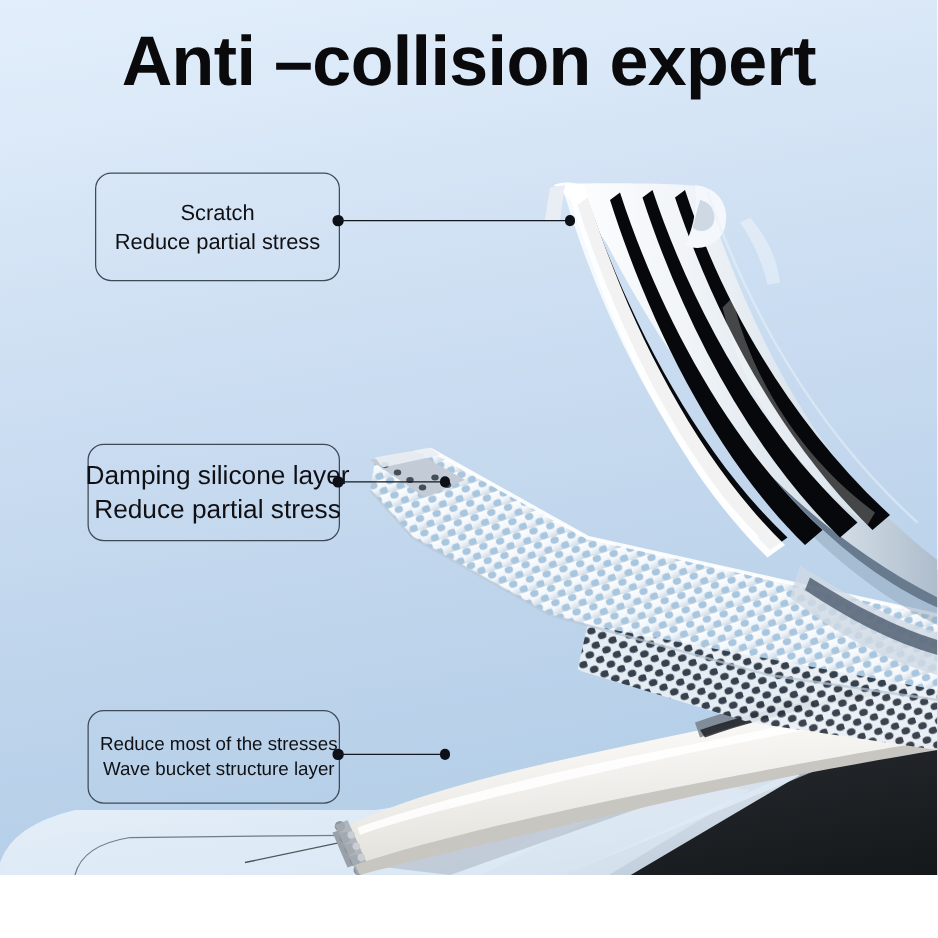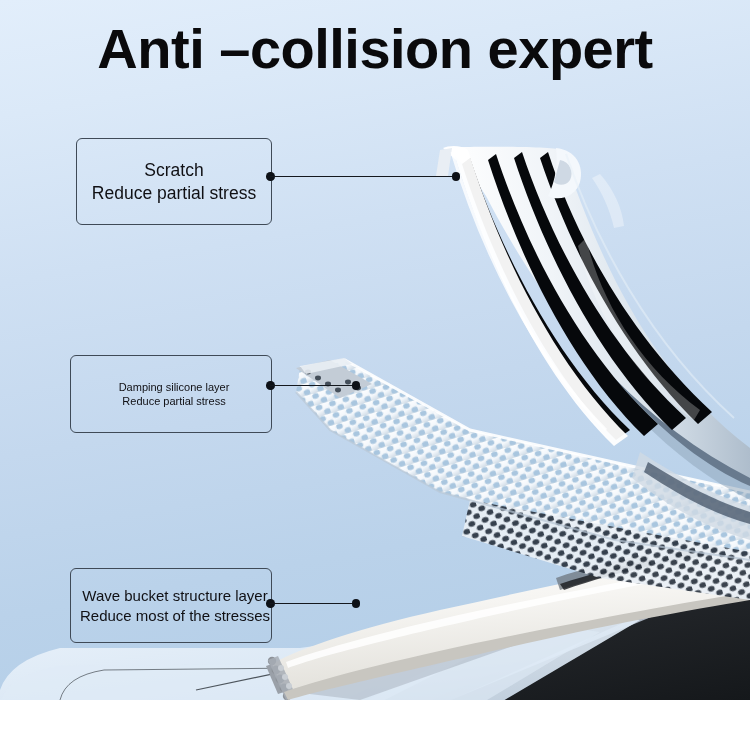--- a/index.html
+++ b/index.html
@@ -44,34 +44,34 @@
     left: 0; top: 0;
     width: 750px; height: 750px;
     pointer-events: none;
   }
 
   
   .callout {
     position: absolute;
     box-sizing: border-box;
     border: 1.3px solid #3f4a57;
-    border-radius: 6px;
+    border-radius: 13px;
     background: transparent;
     display: flex;
     align-items: center;
     justify-content: center;
     color: #101014;
     text-align: center;
     line-height: 1.30;
     white-space: nowrap;
   }
   .callout .lines { padding: 0 4px; }
 
   #callout-1 { left: 76px;  top: 138px; width: 196px; height: 87px; font-size: 17.5px; }
-  #callout-2 { left: 70px;  top: 355px; width: 202px; height: 78px; font-size: 11px; }
+  #callout-2 { left: 70px;  top: 355px; width: 202px; height: 78px; font-size: 21px; }
   #callout-3 { left: 70px;  top: 568px; width: 202px; height: 75px; font-size: 15px;  }
 
   
   #callout-2 .lines { transform: translateX(3px); }
   #callout-3 .lines { transform: translateX(4px); }
 
   
   .leader { position: absolute; height: 9px; }
   .leader .bar {
     position: absolute;
@@ -319,22 +319,22 @@
     </div>
   </div>
   <div class="leader" id="leader-2">
     <span class="dot start"></span>
     <span class="bar"></span>
     <span class="dot end"></span>
   </div>
 
   <div class="callout" id="callout-3">
     <div class="lines">
+      <div>Reduce most of the stresses</div>
       <div>Wave bucket structure layer</div>
-      <div>Reduce most of the stresses</div>
     </div>
   </div>
   <div class="leader" id="leader-3">
     <span class="dot start"></span>
     <span class="bar"></span>
     <span class="dot end"></span>
   </div>
 
 </div>
 

